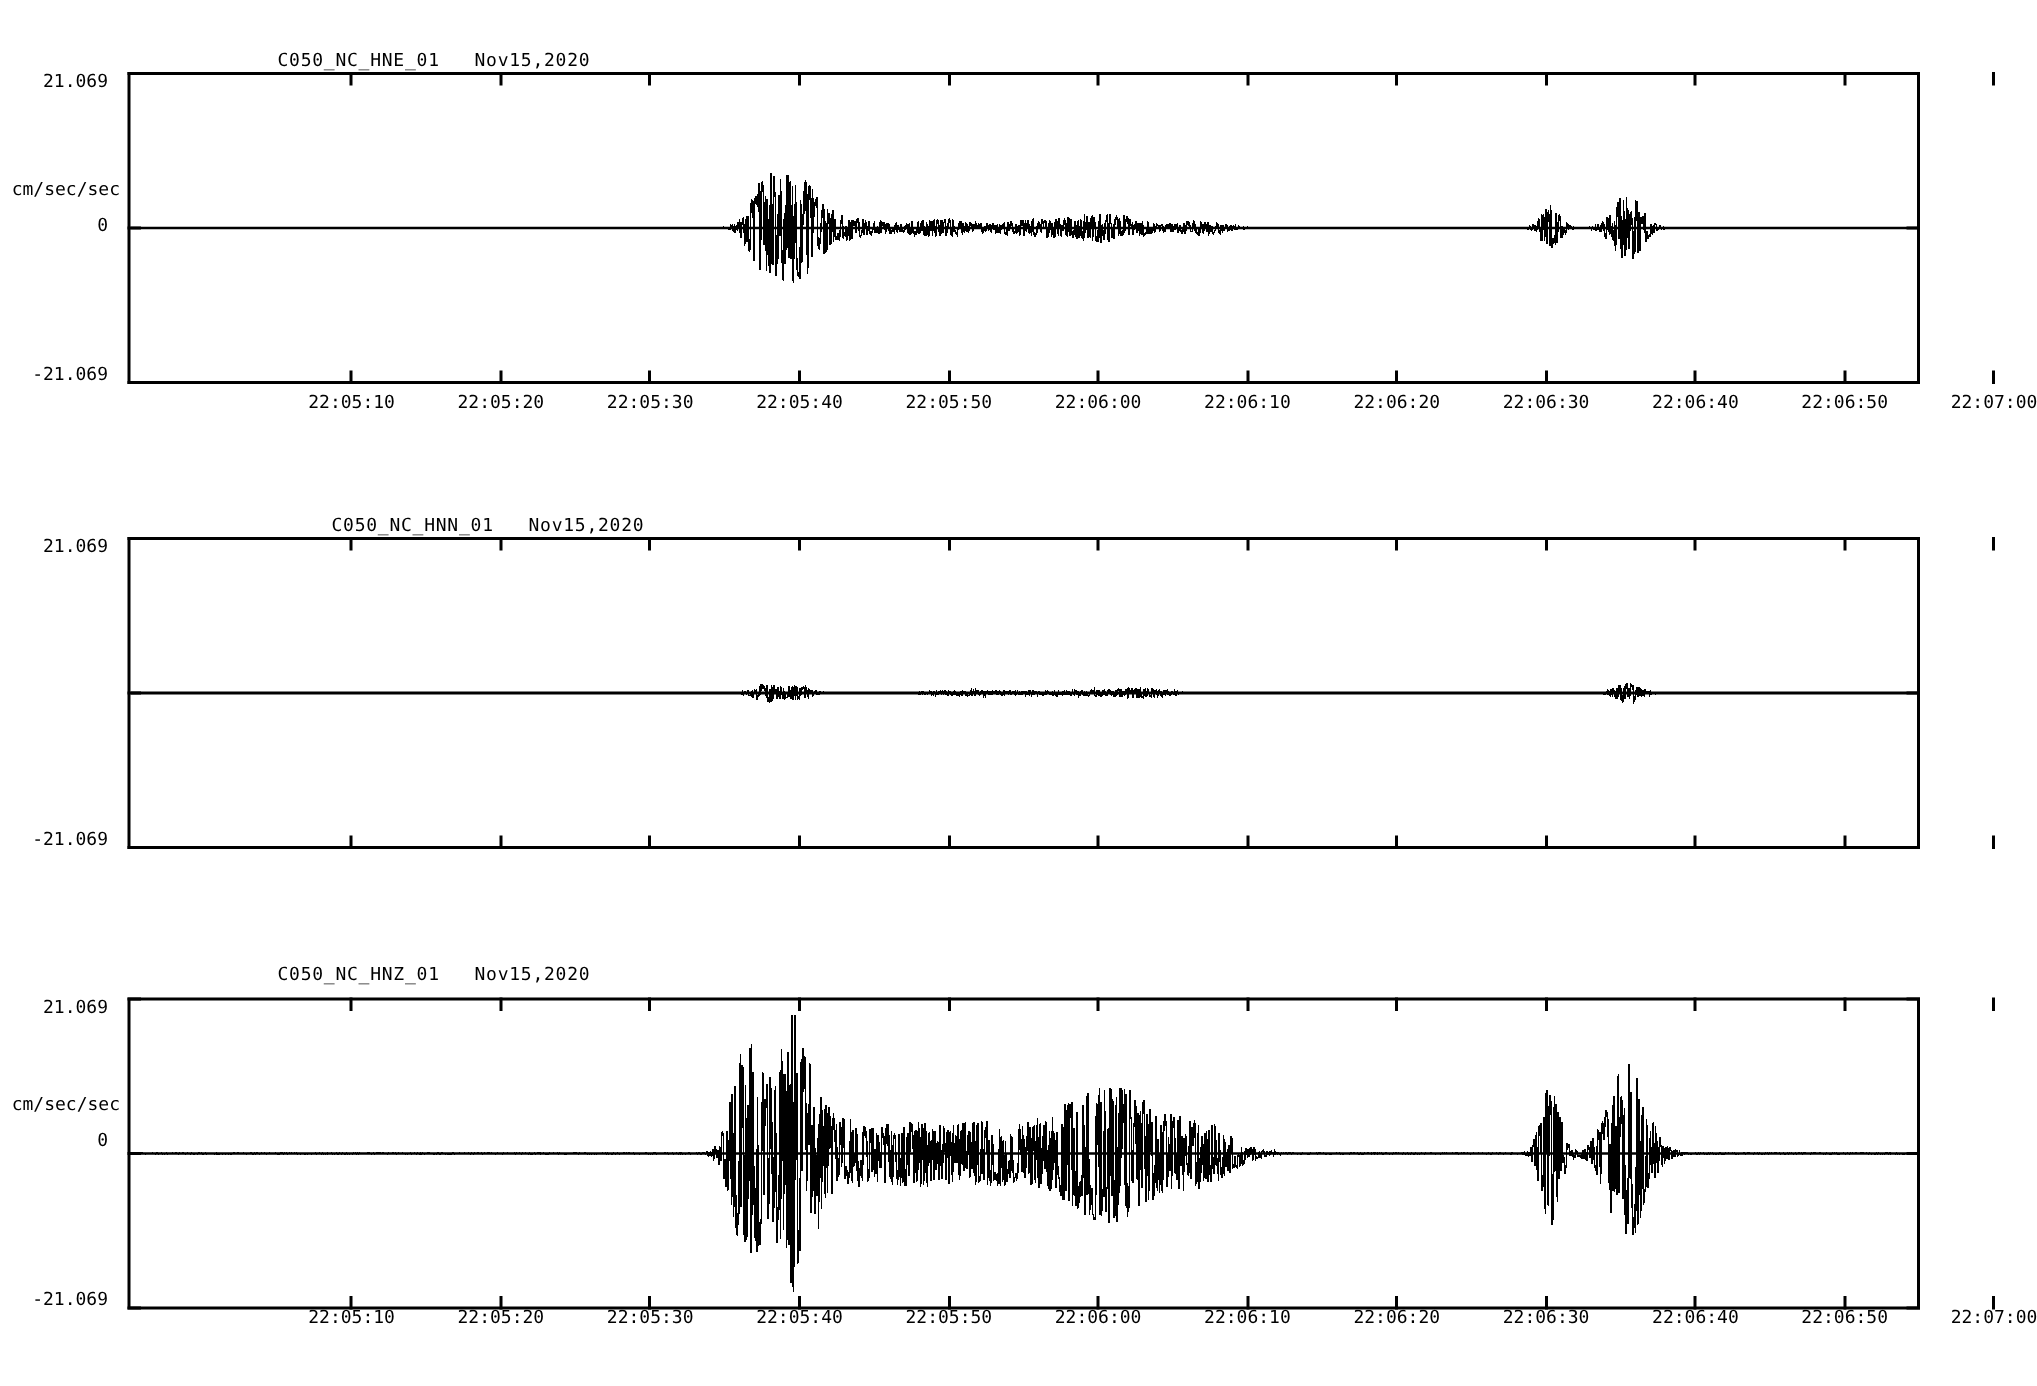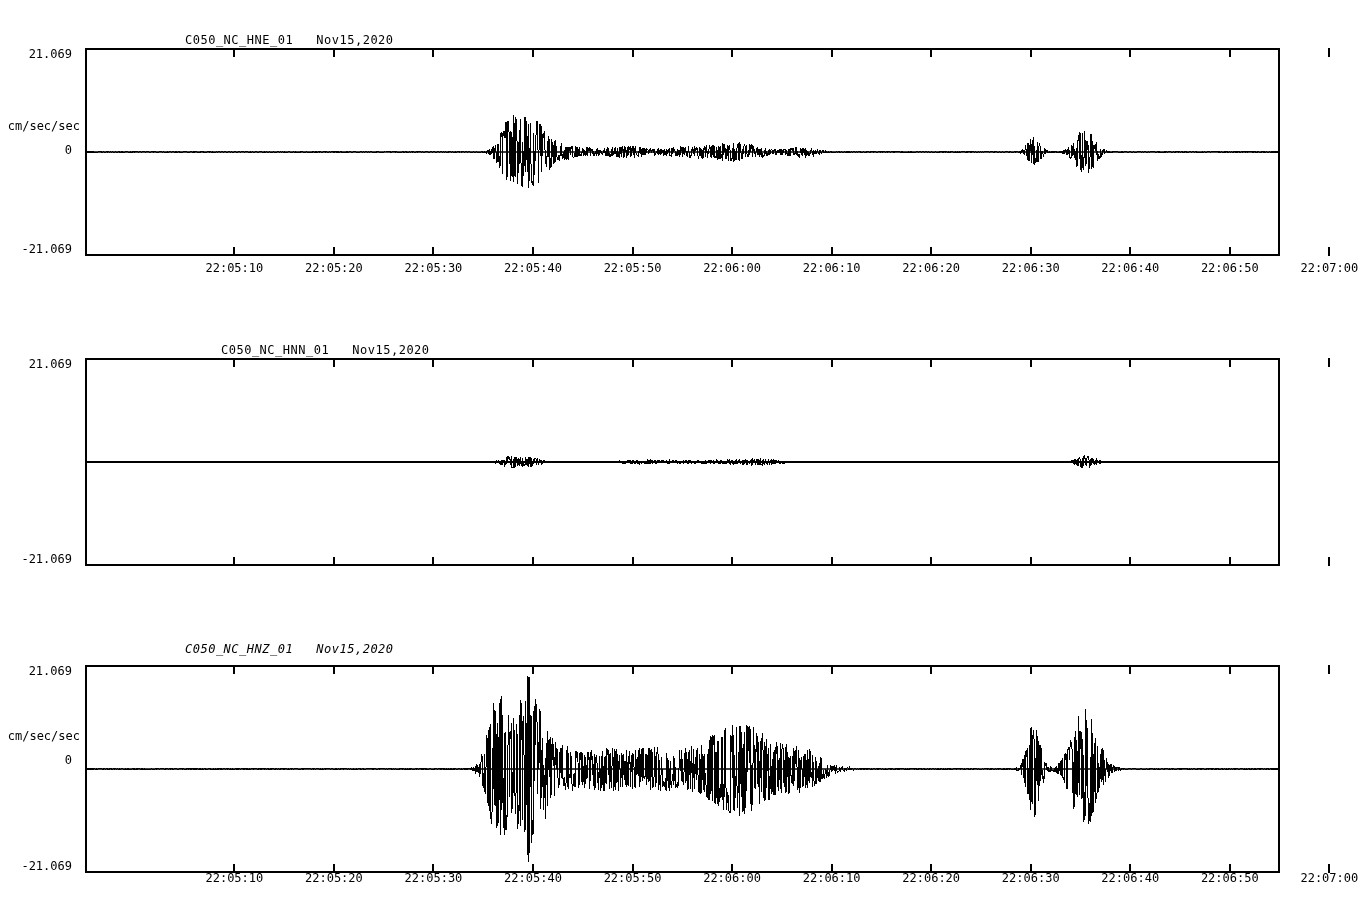--- a/index.html
+++ b/index.html
@@ -172,21 +172,21 @@
         <div style="position: absolute; background: rgb(0, 0, 0); width: 9px; height: 2px; left: 85px; top: 53px;"></div>
         <div style="position: absolute; background: rgb(0, 0, 0); width: 9px; height: 2px; left: 1271px; top: 53px;"></div>
         <div style="position: absolute; background: rgb(0, 0, 0); width: 9px; height: 2px; left: 85px; top: 156px;"></div>
         <div style="position: absolute; background: rgb(0, 0, 0); width: 9px; height: 2px; left: 1271px; top: 156px;"></div>
         <div style="position: absolute; background: rgb(0, 0, 0); width: 9px; height: 2px; left: 85px; top: 259px;"></div>
         <div style="position: absolute; background: rgb(0, 0, 0); width: 9px; height: 2px; left: 1271px; top: 259px;"></div>
       </div>
   </div>
 
   <div class="panel" style="top:610px;height:314px;">
-    <div class="plot-title" style="left:185px;top:32px;font-style:italic;">C050_NC_HNZ_01   Nov15,2020</div>
+    <div class="plot-title" style="left:185px;top:32px;">C050_NC_HNZ_01   Nov15,2020</div>
     <div class="axis-label-top" style="left:0px;top:54px;width:72px;">21.069</div>
 
     <div class="axis-label-bottom" style="left:0px;top:249px;width:72px;">-21.069</div>
     <div class="frame" style="left:85px;top:55px;width:1195px;height:208px;"></div>
     <svg class="trace-svg" id="trace-2" style="left:87px;top:57px;" width="1191" height="204" viewBox="0 0 1191 204" preserveAspectRatio="none">
         <line x1="0" x2="1191" y1="102" y2="102" stroke="#000000" stroke-width="1.6"></line>
         <path d="M0.00 101.99L0.50 101.69L0.99 102.30L1.49 101.85L1.99 102.19L2.48 101.94L2.98 102.20L3.48 101.71L3.97 101.91L4.47 102.00L4.96 101.94L5.46 101.81L5.96 102.17L6.45 101.85L6.95 101.73L7.45 101.76L7.94 101.71L8.44 102.17L8.94 101.94L9.43 101.84L9.93 102.25L10.43 102.02L10.92 102.22L11.42 101.90L11.91 102.12L12.41 101.84L12.91 102.12L13.40 101.90L13.90 102.02L14.40 101.95L14.89 101.70L15.39 102.09L15.89 102.09L16.38 101.98L16.88 102.23L17.38 101.74L17.87 101.74L18.37 102.23L18.87 102.18L19.36 101.96L19.86 101.88L20.35 102.12L20.85 101.78L21.35 102.20L21.84 102.18L22.34 101.89L22.84 102.30L23.33 101.96L23.83 101.69L24.33 101.75L24.82 102.28L25.32 102.13L25.82 102.12L26.31 101.75L26.81 101.99L27.31 102.06L27.80 101.82L28.30 101.85L28.79 102.01L29.29 102.12L29.79 102.03L30.28 101.69L30.78 101.93L31.28 102.15L31.77 102.24L32.27 102.26L32.77 101.85L33.26 102.01L33.76 102.10L34.26 101.79L34.75 101.81L35.25 101.74L35.74 102.03L36.24 102.01L36.74 102.24L37.23 102.12L37.73 102.11L38.23 101.78L38.72 102.09L39.22 102.14L39.72 102.07L40.21 102.31L40.71 101.73L41.21 101.87L41.70 102.31L42.20 102.29L42.70 102.15L43.19 102.08L43.69 102.19L44.18 102.05L44.68 102.24L45.18 102.03L45.67 101.70L46.17 101.81L46.67 102.06L47.16 101.72L47.66 102.15L48.16 102.22L48.65 102.23L49.15 102.13L49.65 101.98L50.14 101.79L50.64 102.26L51.14 102.12L51.63 101.85L52.13 101.89L52.62 101.97L53.12 102.05L53.62 102.07L54.11 101.85L54.61 102.02L55.11 101.91L55.60 102.02L56.10 102.18L56.60 102.13L57.09 101.76L57.59 102.30L58.09 102.12L58.58 102.27L59.08 102.24L59.57 102.18L60.07 101.98L60.57 102.03L61.06 102.31L61.56 102.16L62.06 102.13L62.55 102.10L63.05 101.90L63.55 102.27L64.04 102.14L64.54 101.86L65.04 102.12L65.53 102.25L66.03 102.04L66.53 102.21L67.02 101.86L67.52 102.30L68.01 101.99L68.51 101.80L69.01 101.71L69.50 102.13L70.00 102.01L70.50 101.86L70.99 101.86L71.49 101.73L71.99 101.77L72.48 102.18L72.98 101.99L73.48 101.97L73.97 102.10L74.47 101.98L74.96 101.96L75.46 101.82L75.96 102.08L76.45 101.85L76.95 101.85L77.45 102.18L77.94 102.14L78.44 102.21L78.94 101.78L79.43 101.98L79.93 101.73L80.43 101.69L80.92 102.17L81.42 102.31L81.92 102.24L82.41 101.84L82.91 101.78L83.40 102.17L83.90 101.69L84.40 101.74L84.89 101.86L85.39 101.86L85.89 102.19L86.38 102.07L86.88 102.11L87.38 101.78L87.87 102.06L88.37 101.88L88.87 101.94L89.36 101.72L89.86 101.84L90.36 102.26L90.85 102.16L91.35 102.07L91.84 102.09L92.34 101.81L92.84 101.80L93.33 101.86L93.83 101.86L94.33 101.94L94.82 101.95L95.32 101.98L95.82 102.05L96.31 101.95L96.81 101.81L97.31 102.08L97.80 102.06L98.30 102.31L98.79 102.30L99.29 102.21L99.79 101.70L100.28 101.87L100.78 101.74L101.28 101.73L101.77 102.27L102.27 101.83L102.77 101.71L103.26 101.94L103.76 102.15L104.26 101.73L104.75 102.29L105.25 101.99L105.75 101.94L106.24 101.76L106.74 102.10L107.23 101.69L107.73 102.24L108.23 101.81L108.72 102.08L109.22 101.77L109.72 102.14L110.21 102.05L110.71 101.80L111.21 102.24L111.70 102.14L112.20 101.92L112.70 102.09L113.19 102.28L113.69 101.93L114.19 102.15L114.68 101.99L115.18 102.14L115.67 101.75L116.17 102.28L116.67 102.20L117.16 102.01L117.66 101.94L118.16 102.29L118.65 101.87L119.15 102.01L119.65 102.20L120.14 101.99L120.64 102.26L121.14 101.90L121.63 101.94L122.13 101.96L122.62 101.89L123.12 101.79L123.62 102.11L124.11 102.31L124.61 102.07L125.11 102.07L125.60 102.07L126.10 101.84L126.60 102.09L127.09 102.25L127.59 102.24L128.09 101.71L128.58 102.22L129.08 102.12L129.58 102.17L130.07 102.25L130.57 101.96L131.06 101.72L131.56 102.25L132.06 101.99L132.55 101.88L133.05 102.17L133.55 101.97L134.04 101.69L134.54 102.29L135.04 102.14L135.53 102.06L136.03 102.17L136.53 101.86L137.02 102.18L137.52 101.75L138.02 102.30L138.51 102.22L139.01 101.87L139.50 101.78L140.00 101.91L140.50 101.96L140.99 102.28L141.49 101.74L141.99 102.02L142.48 102.29L142.98 101.91L143.48 102.19L143.97 101.76L144.47 102.31L144.97 101.90L145.46 101.92L145.96 102.25L146.45 102.09L146.95 102.04L147.45 102.04L147.94 102.18L148.44 101.94L148.94 101.73L149.43 102.00L149.93 101.82L150.43 101.81L150.92 102.31L151.42 101.90L151.92 102.30L152.41 101.76L152.91 102.06L153.41 102.04L153.90 102.02L154.40 101.95L154.89 101.81L155.39 101.96L155.89 102.09L156.38 101.97L156.88 102.16L157.38 102.11L157.87 101.85L158.37 101.74L158.87 101.87L159.36 101.73L159.86 102.17L160.36 101.86L160.85 102.21L161.35 102.13L161.84 101.93L162.34 101.73L162.84 102.23L163.33 102.10L163.83 101.96L164.33 101.71L164.82 101.81L165.32 101.71L165.82 101.79L166.31 102.21L166.81 101.71L167.31 101.87L167.80 101.76L168.30 102.04L168.80 101.77L169.29 101.85L169.79 101.83L170.28 102.15L170.78 102.10L171.28 102.21L171.77 101.73L172.27 101.86L172.77 101.92L173.26 102.07L173.76 101.94L174.26 102.16L174.75 101.78L175.25 101.72L175.75 101.93L176.24 101.89L176.74 101.79L177.24 102.24L177.73 101.85L178.23 101.94L178.72 101.70L179.22 102.09L179.72 102.07L180.21 101.82L180.71 101.88L181.21 101.73L181.70 102.21L182.20 102.05L182.70 102.02L183.19 102.22L183.69 101.79L184.19 101.90L184.68 102.25L185.18 101.95L185.67 102.01L186.17 101.95L186.67 101.75L187.16 102.27L187.66 102.12L188.16 102.16L188.65 101.93L189.15 101.93L189.65 101.74L190.14 102.13L190.64 102.18L191.14 101.81L191.63 101.88L192.13 102.09L192.63 102.18L193.12 102.30L193.62 101.74L194.11 102.13L194.61 101.70L195.11 102.03L195.60 101.80L196.10 102.26L196.60 101.94L197.09 101.82L197.59 102.15L198.09 101.76L198.58 101.70L199.08 102.19L199.58 101.76L200.07 101.93L200.57 102.13L201.07 101.93L201.56 101.99L202.06 102.29L202.55 102.23L203.05 102.01L203.55 101.89L204.04 102.15L204.54 102.04L205.04 101.69L205.53 101.78L206.03 102.21L206.53 102.28L207.02 101.86L207.52 101.69L208.02 101.74L208.51 101.86L209.01 101.90L209.50 101.82L210.00 102.13L210.50 101.91L210.99 101.90L211.49 102.25L211.99 102.28L212.48 102.22L212.98 102.25L213.48 102.31L213.97 102.27L214.47 101.73L214.97 101.97L215.46 101.78L215.96 102.28L216.46 102.14L216.95 101.78L217.45 101.89L217.94 101.90L218.44 101.94L218.94 101.86L219.43 101.77L219.93 101.96L220.43 101.97L220.92 101.99L221.42 101.96L221.92 102.02L222.41 101.99L222.91 101.76L223.41 101.96L223.90 101.85L224.40 102.06L224.89 102.05L225.39 101.85L225.89 102.00L226.38 101.89L226.88 102.30L227.38 101.72L227.87 101.83L228.37 102.06L228.87 102.28L229.36 101.82L229.86 101.86L230.36 101.89L230.85 102.06L231.35 101.79L231.85 101.72L232.34 102.10L232.84 102.10L233.33 102.04L233.83 101.70L234.33 102.24L234.82 102.21L235.32 102.05L235.82 101.76L236.31 102.19L236.81 102.13L237.31 101.86L237.80 101.79L238.30 102.13L238.80 101.80L239.29 101.76L239.79 101.98L240.29 102.00L240.78 101.72L241.28 102.01L241.77 101.85L242.27 101.83L242.77 101.96L243.26 102.30L243.76 101.99L244.26 101.85L244.75 101.74L245.25 101.91L245.75 101.97L246.24 102.00L246.74 102.06L247.24 102.02L247.73 102.30L248.23 102.15L248.72 101.71L249.22 101.83L249.72 102.14L250.21 102.04L250.71 102.03L251.21 101.76L251.70 101.80L252.20 102.00L252.70 102.15L253.19 102.16L253.69 101.86L254.19 101.99L254.68 101.95L255.18 101.91L255.68 102.03L256.17 101.70L256.67 102.17L257.16 101.82L257.66 101.83L258.16 102.03L258.65 101.98L259.15 101.80L259.65 101.76L260.14 101.94L260.64 102.27L261.14 102.14L261.63 101.74L262.13 102.05L262.63 102.15L263.12 101.70L263.62 101.90L264.12 102.01L264.61 102.01L265.11 102.24L265.60 102.06L266.10 101.80L266.60 102.15L267.09 101.86L267.59 102.27L268.09 102.31L268.58 102.10L269.08 101.75L269.58 102.02L270.07 102.30L270.57 102.06L271.07 101.96L271.56 101.70L272.06 101.86L272.55 101.77L273.05 102.31L273.55 101.82L274.04 102.13L274.54 102.18L275.04 101.96L275.53 101.73L276.03 101.88L276.53 101.98L277.02 102.31L277.52 102.24L278.02 102.26L278.51 102.24L279.01 102.21L279.51 101.80L280.00 101.91L280.50 101.86L280.99 102.09L281.49 101.91L281.99 101.81L282.48 101.86L282.98 102.00L283.48 101.92L283.97 101.92L284.47 101.81L284.97 101.70L285.46 102.30L285.96 101.75L286.46 102.02L286.95 101.95L287.45 101.95L287.94 102.09L288.44 101.81L288.94 102.03L289.43 102.18L289.93 102.25L290.43 102.31L290.92 101.98L291.42 101.85L291.92 102.15L292.41 102.06L292.91 101.81L293.41 101.96L293.90 102.09L294.40 101.86L294.90 101.87L295.39 101.81L295.89 101.74L296.38 101.78L296.88 101.85L297.38 101.70L297.87 101.94L298.37 102.30L298.87 101.92L299.36 101.81L299.86 102.09L300.36 102.08L300.85 102.10L301.35 101.86L301.85 101.94L302.34 101.85L302.84 101.69L303.34 101.79L303.83 102.00L304.33 101.84L304.82 102.28L305.32 102.00L305.82 102.30L306.31 101.98L306.81 102.03L307.31 102.17L307.80 102.09L308.30 101.91L308.80 102.07L309.29 102.21L309.79 102.16L310.29 102.17L310.78 102.21L311.28 101.99L311.77 102.18L312.27 101.77L312.77 102.12L313.26 101.94L313.76 102.03L314.26 101.99L314.75 101.73L315.25 101.92L315.75 102.06L316.24 101.92L316.74 101.79L317.24 102.23L317.73 102.10L318.23 101.69L318.73 102.28L319.22 101.94L319.72 102.15L320.21 101.87L320.71 102.28L321.21 102.30L321.70 102.26L322.20 101.82L322.70 102.11L323.19 102.30L323.69 101.80L324.19 102.03L324.68 101.85L325.18 102.18L325.68 102.12L326.17 102.20L326.67 102.07L327.17 102.20L327.66 102.06L328.16 101.99L328.65 101.83L329.15 101.74L329.65 102.13L330.14 101.96L330.64 101.70L331.14 101.93L331.63 102.08L332.13 101.76L332.63 101.70L333.12 101.97L333.62 101.98L334.12 101.88L334.61 102.06L335.11 101.69L335.60 102.21L336.10 102.27L336.60 101.98L337.09 102.17L337.59 101.79L338.09 101.89L338.58 102.03L339.08 102.26L339.58 101.90L340.07 102.12L340.57 102.10L341.07 101.97L341.56 102.06L342.06 101.91L342.56 101.87L343.05 102.22L343.55 101.77L344.04 101.80L344.54 102.15L345.04 101.84L345.53 102.29L346.03 102.03L346.53 102.25L347.02 101.81L347.52 101.98L348.02 102.30L348.51 101.69L349.01 101.77L349.51 101.79L350.00 101.72L350.50 102.25L350.99 101.90L351.49 101.90L351.99 101.99L352.48 101.99L352.98 101.82L353.48 102.03L353.97 102.08L354.47 102.01L354.97 101.92L355.46 101.96L355.96 101.71L356.46 102.17L356.95 101.71L357.45 102.01L357.95 101.80L358.44 102.31L358.94 102.30L359.43 102.00L359.93 101.93L360.43 102.19L360.92 101.84L361.42 101.81L361.92 102.25L362.41 102.12L362.91 102.13L363.41 102.10L363.90 101.75L364.40 102.02L364.90 101.96L365.39 102.30L365.89 101.87L366.39 101.73L366.88 102.31L367.38 101.73L367.87 102.27L368.37 101.98L368.87 101.93L369.36 102.09L369.86 102.29L370.36 102.21L370.85 102.02L371.35 101.94L371.85 101.69L372.34 102.00L372.84 101.71L373.34 102.20L373.83 102.07L374.33 102.09L374.82 101.85L375.32 102.15L375.82 102.18L376.31 101.84L376.81 101.88L377.31 101.80L377.80 102.19L378.30 102.27L378.80 101.80L379.29 101.62L379.79 102.11L380.29 102.45L380.78 101.92L381.28 101.77L381.78 101.56L382.27 101.73L382.77 101.66L383.26 102.55L383.76 101.80L384.26 101.03L384.75 102.77L385.25 103.27L385.75 100.78L386.24 103.62L386.74 100.50L387.24 104.06L387.73 102.75L388.23 99.18L388.73 105.55L389.22 104.48L389.72 96.89L390.22 99.25L390.71 103.47L391.21 105.09L391.70 99.93L392.20 109.86L392.70 96.90L393.19 99.96L393.69 107.01L394.19 88.31L394.68 86.95L395.18 90.35L395.68 118.89L396.17 105.57L396.67 112.10L397.17 124.62L397.66 87.07L398.16 126.82L398.65 114.71L399.15 93.99L399.65 67.64L400.14 72.22L400.64 136.03L401.14 62.52L401.63 120.99L402.13 144.35L402.63 71.34L403.12 56.99L403.62 151.13L404.12 150.95L404.61 157.29L405.11 141.61L405.61 142.63L406.10 69.02L406.60 35.88L407.09 137.86L407.59 43.22L408.09 85.14L408.58 44.27L409.08 155.35L409.58 161.15L410.07 56.22L410.57 159.48L411.07 155.51L411.56 69.87L412.06 132.58L412.56 82.05L413.05 31.69L413.55 168.15L414.05 29.05L414.54 143.21L415.04 47.53L415.53 136.29L416.03 110.52L416.53 160.52L417.02 151.65L417.52 167.58L418.02 64.65L418.51 163.41L419.01 147.69L419.51 163.12L420.00 150.19L420.50 146.77L421.00 78.80L421.49 47.90L421.99 63.85L422.48 129.77L422.98 65.49L423.48 72.18L423.97 65.04L424.47 55.99L424.97 145.56L425.46 105.07L425.96 135.90L426.46 51.04L426.95 60.83L427.45 75.37L427.95 126.52L428.44 147.40L428.94 135.80L429.44 69.08L429.93 57.15L430.43 121.92L430.92 161.84L431.42 137.80L431.92 145.98L432.41 134.35L432.91 47.69L433.41 158.73L433.90 32.55L434.40 47.21L434.90 49.53L435.39 152.75L435.89 55.69L436.39 49.22L436.88 61.34L437.38 165.23L437.87 143.91L438.37 34.06L438.87 162.84L439.36 82.50L439.86 55.87L440.36 188.07L440.85 10.13L441.35 10.36L441.85 194.58L442.34 169.11L442.84 9.60L443.34 119.63L443.83 80.93L444.33 48.59L444.83 175.58L445.32 154.36L445.82 152.80L446.31 167.32L446.81 48.21L447.31 38.74L447.80 113.78L448.30 31.73L448.80 61.06L449.29 38.93L449.79 37.41L450.29 76.33L450.78 127.26L451.28 74.79L451.78 91.04L452.27 96.26L452.77 41.76L453.27 47.55L453.76 141.50L454.26 83.11L454.75 131.09L455.25 111.02L455.75 71.16L456.24 142.60L456.74 98.36L457.24 121.93L457.73 130.62L458.23 91.44L458.73 152.09L459.22 75.62L459.72 118.08L460.22 64.37L460.71 138.82L461.21 73.10L461.70 90.31L462.20 110.14L462.70 72.38L463.19 131.39L463.69 69.66L464.19 81.47L464.68 128.15L465.18 74.63L465.68 71.32L466.17 98.93L466.67 77.23L467.17 95.76L467.66 129.17L468.16 86.54L468.66 74.88L469.15 83.40L469.65 87.16L470.14 105.81L470.64 82.15L471.14 120.53L471.63 114.73L472.13 117.94L472.63 100.42L473.12 80.77L473.62 85.45L474.12 110.76L474.61 91.06L475.11 78.27L475.61 79.64L476.10 119.00L476.60 116.88L477.10 110.12L477.59 113.60L478.09 119.80L478.58 122.47L479.08 114.84L479.58 111.18L480.07 78.97L480.57 119.37L481.07 120.19L481.56 86.02L482.06 111.09L482.56 106.76L483.05 108.20L483.55 84.70L484.05 113.66L484.54 89.22L485.04 118.80L485.53 124.15L486.03 119.01L486.53 111.48L487.02 106.46L487.52 114.07L488.02 120.38L488.51 86.77L489.01 83.92L489.51 90.51L490.00 84.59L490.50 91.86L491.00 94.88L491.49 120.73L491.99 112.48L492.49 118.14L492.98 85.96L493.48 92.50L493.97 85.23L494.47 114.52L494.97 85.27L495.46 99.32L495.96 117.61L496.46 98.90L496.95 115.47L497.45 88.48L497.95 121.27L498.44 89.68L498.94 95.87L499.44 111.87L499.93 100.91L500.43 111.47L500.92 84.61L501.42 87.57L501.92 92.48L502.41 90.47L502.91 121.84L503.41 85.10L503.90 95.65L504.40 83.12L504.90 83.07L505.39 107.96L505.89 89.99L506.39 117.39L506.88 118.23L507.38 87.33L507.88 122.97L508.37 114.36L508.87 91.38L509.36 88.56L509.86 92.05L510.36 105.77L510.85 112.81L511.35 122.71L511.85 113.71L512.34 88.71L512.84 104.73L513.34 123.59L513.83 109.32L514.33 88.52L514.83 121.39L515.32 112.68L515.82 84.11L516.32 123.51L516.81 122.35L517.31 123.45L517.80 91.21L518.30 88.60L518.80 115.50L519.29 116.98L519.79 80.97L520.29 87.83L520.78 81.90L521.28 85.26L521.78 94.98L522.27 121.81L522.77 86.71L523.27 114.99L523.76 86.16L524.26 120.16L524.75 120.03L525.25 80.77L525.75 89.12L526.24 91.30L526.74 124.17L527.24 116.85L527.73 82.25L528.23 85.58L528.73 122.84L529.22 110.94L529.72 81.97L530.22 114.96L530.71 87.05L531.21 124.32L531.71 101.08L532.20 89.10L532.70 87.81L533.19 109.09L533.69 120.10L534.19 105.93L534.68 85.76L535.18 89.16L535.68 119.64L536.17 86.76L536.67 96.19L537.17 113.26L537.66 95.78L538.16 93.68L538.66 115.72L539.15 119.57L539.65 82.81L540.15 99.29L540.64 114.40L541.14 118.94L541.63 104.37L542.13 83.91L542.63 92.69L543.12 98.37L543.62 119.96L544.12 87.53L544.61 105.10L545.11 86.18L545.61 122.05L546.10 89.69L546.60 87.23L547.10 102.35L547.59 111.87L548.09 120.91L548.58 82.83L549.08 105.82L549.58 108.37L550.07 89.92L550.57 92.21L551.07 108.64L551.56 83.79L552.06 83.04L552.56 119.94L553.05 114.50L553.55 86.83L554.05 88.27L554.54 109.74L555.04 81.48L555.54 113.75L556.03 103.32L556.53 80.73L557.02 110.87L557.52 112.35L558.02 109.45L558.51 89.40L559.01 86.75L559.51 118.07L560.00 87.78L560.50 105.27L561.00 112.07L561.49 81.47L561.99 115.10L562.49 80.95L562.98 113.52L563.48 123.20L563.97 82.77L564.47 109.55L564.97 81.60L565.46 121.34L565.96 116.96L566.46 120.43L566.95 114.41L567.45 80.10L567.95 85.24L568.44 115.40L568.94 119.87L569.44 92.79L569.93 84.58L570.43 87.25L570.93 80.26L571.42 123.22L571.92 95.37L572.41 93.19L572.91 116.56L573.41 123.71L573.90 113.68L574.40 89.77L574.90 96.76L575.39 120.21L575.89 117.47L576.39 114.30L576.88 118.66L577.38 120.39L577.88 115.02L578.37 121.84L578.87 120.96L579.37 85.61L579.86 123.68L580.36 90.69L580.85 94.58L581.35 121.12L581.85 93.33L582.34 117.50L582.84 123.63L583.34 93.87L583.83 116.39L584.33 120.73L584.83 115.54L585.32 111.31L585.82 107.36L586.32 118.01L586.81 88.68L587.31 113.57L587.80 91.24L588.30 110.84L588.80 121.42L589.29 118.35L589.79 117.70L590.29 115.33L590.78 119.02L591.28 117.91L591.78 111.86L592.27 88.11L592.77 82.65L593.27 103.24L593.76 92.17L594.26 114.03L594.76 83.45L595.25 115.21L595.75 92.42L596.24 118.37L596.74 116.29L597.24 95.21L597.73 92.88L598.23 81.24L598.73 115.88L599.22 112.13L599.72 84.62L600.22 123.00L600.71 91.56L601.21 122.27L601.71 85.18L602.20 85.34L602.70 83.22L603.20 121.95L603.69 97.17L604.19 92.26L604.68 78.62L605.18 118.88L605.68 125.19L606.17 82.05L606.67 86.61L607.17 122.18L607.66 112.90L608.16 90.64L608.66 107.09L609.15 82.99L609.65 112.61L610.15 80.61L610.64 89.77L611.14 113.69L611.63 122.24L612.13 125.87L612.63 87.32L613.12 127.29L613.62 91.93L614.12 125.69L614.61 77.92L615.11 113.32L615.61 88.62L616.10 89.50L616.60 112.84L617.10 125.17L617.59 87.43L618.09 108.75L618.59 117.57L619.08 118.10L619.58 123.61L620.07 130.55L620.57 128.29L621.07 82.16L621.56 132.76L622.06 84.34L622.56 132.78L623.05 69.26L623.55 126.94L624.05 123.64L624.54 70.71L625.04 69.98L625.54 133.89L626.03 74.59L626.53 68.97L627.03 78.02L627.52 67.57L628.02 137.30L628.51 113.79L629.01 84.95L629.51 130.60L630.00 113.92L630.50 137.27L631.00 74.23L631.49 139.00L631.99 123.60L632.49 135.24L632.98 120.95L633.48 130.68L633.98 116.63L634.47 130.05L634.97 69.67L635.46 78.48L635.96 131.55L636.46 142.92L636.95 125.85L637.45 63.36L637.95 129.65L638.44 61.48L638.94 116.77L639.44 142.92L639.93 122.87L640.43 136.05L640.93 124.82L641.42 142.50L641.92 143.22L642.42 145.62L642.91 144.73L643.41 146.23L643.90 68.38L644.40 69.56L644.90 77.03L645.39 111.00L645.89 58.21L646.39 142.71L646.88 67.60L647.38 143.92L647.88 130.45L648.37 125.90L648.87 131.24L649.37 59.92L649.86 110.02L650.36 141.29L650.85 124.36L651.35 125.47L651.85 85.11L652.34 148.61L652.84 58.60L653.34 116.67L653.83 59.29L654.33 130.13L654.83 65.40L655.32 107.59L655.82 144.95L656.32 142.65L656.81 85.80L657.31 64.58L657.81 147.47L658.30 132.29L658.80 136.05L659.29 58.34L659.79 123.86L660.29 58.60L660.78 105.20L661.28 59.66L661.78 81.52L662.27 78.52L662.77 58.71L663.27 136.82L663.76 62.12L664.26 132.82L664.76 144.14L665.25 128.61L665.75 138.07L666.25 59.52L666.74 77.02L667.24 79.06L667.73 120.02L668.23 121.61L668.73 81.83L669.22 84.55L669.72 66.08L670.22 70.98L670.71 113.47L671.21 119.52L671.71 75.09L672.20 136.95L672.70 128.54L673.20 73.84L673.69 86.71L674.19 124.98L674.68 78.95L675.18 67.77L675.68 66.38L676.17 90.54L676.67 123.17L677.17 134.27L677.66 75.52L678.16 81.30L678.66 133.19L679.15 116.17L679.65 72.38L680.15 93.17L680.64 103.50L681.14 81.30L681.64 132.72L682.13 132.59L682.63 109.43L683.12 121.65L683.62 77.32L684.12 117.37L684.61 126.78L685.11 92.04L685.61 111.83L686.10 128.02L686.60 95.97L687.10 82.80L687.59 125.92L688.09 127.95L688.59 80.16L689.08 86.70L689.58 75.43L690.08 79.18L690.57 84.06L691.07 124.46L691.56 116.97L692.06 90.93L692.56 110.36L693.05 113.51L693.55 75.91L694.05 125.82L694.54 91.70L695.04 80.99L695.54 77.44L696.03 80.73L696.53 115.58L697.03 111.95L697.52 119.79L698.02 92.05L698.51 79.66L699.01 125.69L699.51 77.13L700.00 84.41L700.50 110.15L701.00 90.85L701.49 90.94L701.99 127.23L702.49 91.39L702.98 99.59L703.48 88.94L703.98 109.26L704.47 108.10L704.97 115.34L705.47 116.93L705.96 90.49L706.46 80.68L706.95 118.82L707.45 84.72L707.95 84.90L708.44 96.90L708.94 83.28L709.44 79.48L709.93 94.61L710.43 121.69L710.93 120.81L711.42 119.49L711.92 83.26L712.42 125.94L712.91 105.27L713.41 120.79L713.90 94.59L714.40 90.25L714.90 96.00L715.39 120.42L715.89 110.80L716.39 88.60L716.88 118.83L717.38 87.17L717.88 106.44L718.37 121.09L718.87 86.61L719.37 107.97L719.86 116.69L720.36 121.24L720.86 82.77L721.35 109.66L721.85 112.51L722.34 115.79L722.84 83.78L723.34 84.63L723.83 109.52L724.33 110.04L724.83 105.10L725.32 120.03L725.82 88.27L726.32 104.45L726.81 110.56L727.31 118.50L727.81 117.32L728.30 115.18L728.80 89.65L729.30 116.91L729.79 94.14L730.29 110.92L730.78 106.35L731.28 99.33L731.78 113.68L732.27 96.03L732.77 114.96L733.27 113.84L733.76 90.38L734.26 92.30L734.76 112.17L735.25 109.99L735.75 111.49L736.25 103.39L736.74 110.19L737.24 110.49L737.73 111.07L738.23 103.51L738.73 102.99L739.22 103.43L739.72 109.64L740.22 109.07L740.71 97.83L741.21 109.54L741.71 109.51L742.20 107.63L742.70 108.81L743.20 100.06L743.69 98.79L744.19 99.80L744.69 104.73L745.18 98.73L745.68 104.00L746.17 98.59L746.67 102.97L747.17 97.80L747.66 99.66L748.16 106.16L748.66 105.95L749.15 98.02L749.65 99.16L750.15 105.51L750.64 104.56L751.14 105.09L751.64 104.86L752.13 104.12L752.63 100.39L753.13 104.64L753.62 104.76L754.12 100.76L754.61 100.80L755.11 99.72L755.61 100.54L756.10 103.68L756.60 103.64L757.10 103.91L757.59 100.67L758.09 103.21L758.59 101.47L759.08 101.18L759.58 102.62L760.08 101.05L760.57 100.56L761.07 101.33L761.56 101.19L762.06 102.78L762.56 100.80L763.05 102.62L763.55 101.11L764.05 101.32L764.54 102.24L765.04 101.63L765.54 101.87L766.03 102.00L766.53 102.80L767.03 102.13L767.52 101.73L768.02 101.94L768.52 101.64L769.01 102.06L769.51 102.18L770.00 102.01L770.50 101.55L771.00 101.81L771.49 102.26L771.99 101.75L772.49 101.85L772.98 101.74L773.48 101.71L773.98 102.31L774.47 102.14L774.97 101.60L775.47 101.88L775.96 102.15L776.46 102.09L776.95 101.83L777.45 102.00L777.95 102.21L778.44 101.94L778.94 102.10L779.44 101.93L779.93 102.27L780.43 102.02L780.93 102.28L781.42 101.68L781.92 102.12L782.42 101.99L782.91 101.82L783.41 102.03L783.91 102.07L784.40 101.92L784.90 102.31L785.39 102.23L785.89 102.20L786.39 101.73L786.88 101.95L787.38 101.99L787.88 101.87L788.37 102.13L788.87 102.16L789.37 101.93L789.86 101.88L790.36 102.09L790.86 101.77L791.35 102.25L791.85 101.78L792.35 101.89L792.84 101.78L793.34 101.84L793.83 101.99L794.33 102.01L794.83 102.01L795.32 101.81L795.82 102.03L796.32 102.01L796.81 102.29L797.31 102.30L797.81 102.12L798.30 101.93L798.80 102.08L799.30 102.29L799.79 102.23L800.29 102.31L800.78 102.13L801.28 101.98L801.78 101.98L802.27 101.82L802.77 102.02L803.27 102.08L803.76 101.71L804.26 101.92L804.76 102.07L805.25 102.04L805.75 101.69L806.25 102.09L806.74 102.18L807.24 102.06L807.74 102.27L808.23 101.82L808.73 102.17L809.22 101.97L809.72 101.87L810.22 101.96L810.71 102.05L811.21 101.87L811.71 102.17L812.20 101.86L812.70 102.27L813.20 101.78L813.69 101.77L814.19 101.84L814.69 101.94L815.18 101.83L815.68 101.70L816.18 102.04L816.67 101.92L817.17 102.06L817.66 102.16L818.16 101.70L818.66 102.23L819.15 101.93L819.65 102.30L820.15 101.84L820.64 102.23L821.14 102.01L821.64 102.31L822.13 102.26L822.63 101.86L823.13 102.11L823.62 101.91L824.12 101.87L824.61 101.85L825.11 101.70L825.61 101.85L826.10 101.89L826.60 101.90L827.10 102.29L827.59 101.69L828.09 102.00L828.59 101.79L829.08 101.70L829.58 102.26L830.08 101.90L830.57 102.11L831.07 101.76L831.57 102.31L832.06 101.90L832.56 101.77L833.05 102.13L833.55 101.88L834.05 101.74L834.54 102.19L835.04 101.75L835.54 102.20L836.03 101.87L836.53 101.90L837.03 101.73L837.52 102.01L838.02 101.95L838.52 102.09L839.01 102.03L839.51 102.23L840.01 102.05L840.50 101.83L841.00 102.00L841.49 102.26L841.99 101.76L842.49 102.03L842.98 101.80L843.48 101.78L843.98 101.76L844.47 102.11L844.97 101.89L845.47 101.77L845.96 102.12L846.46 101.86L846.96 102.03L847.45 102.06L847.95 102.28L848.44 101.80L848.94 101.84L849.44 102.06L849.93 102.18L850.43 102.05L850.93 101.80L851.42 101.80L851.92 102.25L852.42 102.07L852.91 102.06L853.41 102.21L853.91 101.78L854.40 101.87L854.90 102.01L855.40 102.19L855.89 102.28L856.39 102.24L856.88 101.81L857.38 102.02L857.88 102.26L858.37 101.96L858.87 102.12L859.37 102.23L859.86 101.97L860.36 102.18L860.86 101.69L861.35 101.94L861.85 102.09L862.35 101.77L862.84 102.26L863.34 101.90L863.83 102.17L864.33 102.12L864.83 102.10L865.32 102.04L865.82 102.08L866.32 101.94L866.81 101.75L867.31 101.84L867.81 101.93L868.30 101.83L868.80 102.06L869.30 101.94L869.79 102.22L870.29 101.84L870.79 101.89L871.28 101.89L871.78 101.86L872.27 101.88L872.77 101.85L873.27 102.19L873.76 101.87L874.26 101.89L874.76 101.71L875.25 102.02L875.75 101.71L876.25 102.15L876.74 102.05L877.24 101.79L877.74 102.16L878.23 102.12L878.73 102.14L879.23 102.01L879.72 101.94L880.22 101.87L880.71 101.99L881.21 101.84L881.71 102.13L882.20 102.10L882.70 102.03L883.20 101.74L883.69 102.27L884.19 101.77L884.69 101.75L885.18 102.22L885.68 102.18L886.18 102.16L886.67 101.95L887.17 101.78L887.66 101.89L888.16 101.93L888.66 101.77L889.15 101.70L889.65 102.00L890.15 102.13L890.64 102.11L891.14 102.01L891.64 101.73L892.13 101.96L892.63 102.04L893.13 102.25L893.62 102.16L894.12 102.14L894.62 102.12L895.11 101.81L895.61 101.82L896.10 102.08L896.60 102.11L897.10 102.07L897.59 101.96L898.09 102.16L898.59 101.82L899.08 102.12L899.58 101.90L900.08 102.11L900.57 102.02L901.07 101.76L901.57 101.79L902.06 101.99L902.56 102.05L903.06 101.97L903.55 102.02L904.05 102.25L904.54 102.01L905.04 101.82L905.54 101.81L906.03 102.06L906.53 102.19L907.03 102.25L907.52 102.20L908.02 101.80L908.52 101.85L909.01 101.83L909.51 102.16L910.01 101.92L910.50 101.80L911.00 102.16L911.49 101.96L911.99 102.19L912.49 101.87L912.98 101.79L913.48 101.85L913.98 101.86L914.47 102.18L914.97 101.98L915.47 102.29L915.96 102.15L916.46 102.01L916.96 101.72L917.45 102.05L917.95 102.02L918.45 102.04L918.94 102.13L919.44 101.94L919.93 102.26L920.43 102.22L920.93 101.70L921.42 101.70L921.92 102.01L922.42 102.00L922.91 102.18L923.41 101.96L923.91 102.04L924.40 102.15L924.90 102.29L925.40 102.09L925.89 102.17L926.39 102.08L926.88 101.99L927.38 101.57L927.88 102.20L928.37 101.66L928.87 102.45L929.37 101.58L929.86 103.32L930.36 103.10L930.86 103.21L931.35 101.85L931.85 103.13L932.35 101.72L932.84 103.36L933.34 100.50L933.84 97.91L934.33 107.61L934.83 96.15L935.32 97.59L935.82 92.33L936.32 110.59L936.81 95.77L937.31 87.60L937.81 112.27L938.30 120.13L938.80 84.32L939.30 83.70L939.79 90.36L940.29 81.47L940.79 127.22L941.28 126.04L941.78 122.81L942.28 77.58L942.77 124.27L943.27 142.62L943.76 62.33L944.26 59.60L944.76 133.15L945.25 137.19L945.75 72.16L946.25 63.58L946.74 63.61L947.24 78.61L947.74 149.64L948.23 146.07L948.73 128.26L949.23 63.46L949.72 113.71L950.22 68.89L950.71 91.68L951.21 134.44L951.71 74.09L952.20 119.05L952.70 79.78L953.20 77.84L953.69 113.94L954.19 81.34L954.69 108.39L955.18 102.79L955.68 105.19L956.18 115.54L956.67 110.16L957.17 110.68L957.67 94.81L958.16 98.36L958.66 98.02L959.15 95.93L959.65 103.34L960.15 100.39L960.64 103.54L961.14 99.72L961.64 103.41L962.13 104.91L962.63 103.58L963.13 104.11L963.62 100.01L964.12 100.47L964.62 102.48L965.11 103.97L965.61 103.45L966.11 104.00L966.60 103.81L967.10 104.74L967.59 104.94L968.09 100.22L968.59 100.55L969.08 105.51L969.58 99.13L970.08 106.54L970.57 101.37L971.07 106.67L971.57 96.61L972.06 96.53L972.56 100.23L973.06 104.83L973.55 93.93L974.05 109.05L974.54 107.61L975.04 91.53L975.54 97.93L976.03 111.12L976.53 110.57L977.03 112.67L977.52 116.43L978.02 86.32L978.52 86.48L979.01 92.85L979.51 87.44L980.01 122.23L980.50 103.23L981.00 82.45L981.50 81.46L981.99 82.41L982.49 93.31L982.98 80.99L983.48 72.73L983.98 77.65L984.47 74.66L984.97 80.27L985.47 106.05L985.96 126.35L986.46 95.48L986.96 141.88L987.45 124.68L987.95 69.94L988.45 126.81L988.94 63.72L989.44 127.74L989.93 113.91L990.43 83.92L990.93 129.95L991.42 56.38L991.92 49.34L992.42 128.30L992.91 84.85L993.41 71.01L993.91 63.67L994.40 69.26L994.90 132.48L995.40 124.32L995.89 71.74L996.39 138.80L996.89 155.44L997.38 146.02L997.88 124.65L998.37 149.16L998.87 42.40L999.37 80.78L999.86 119.14L1000.36 60.72L1000.86 124.68L1001.35 145.63L1001.85 156.51L1002.35 148.49L1002.84 135.86L1003.34 154.99L1003.84 112.14L1004.33 51.89L1004.83 149.33L1005.33 139.88L1005.82 65.81L1006.32 119.81L1006.81 145.14L1007.31 76.02L1007.81 125.45L1008.30 70.80L1008.80 136.18L1009.30 125.94L1009.79 127.49L1010.29 123.33L1010.79 78.88L1011.28 115.80L1011.78 124.84L1012.28 117.36L1012.77 111.89L1013.27 86.97L1013.76 108.70L1014.26 115.04L1014.76 82.40L1015.25 81.88L1015.75 106.80L1016.25 118.37L1016.74 83.36L1017.24 108.65L1017.74 93.45L1018.23 114.65L1018.73 110.28L1019.23 95.78L1019.72 91.03L1020.22 96.92L1020.72 97.59L1021.21 110.90L1021.71 96.92L1022.20 98.24L1022.70 109.00L1023.20 101.25L1023.69 97.48L1024.19 105.92L1024.69 97.29L1025.18 101.13L1025.68 106.10L1026.18 97.78L1026.67 99.55L1027.17 99.85L1027.67 105.36L1028.16 100.28L1028.66 104.40L1029.16 99.67L1029.65 103.97L1030.15 100.01L1030.64 100.59L1031.14 100.43L1031.64 103.43L1032.13 103.04L1032.63 101.15L1033.13 102.88L1033.62 103.13L1034.12 101.78L1034.62 102.51L1035.11 101.17L1035.61 101.62L1036.11 102.41L1036.60 101.80L1037.10 101.91L1037.59 101.61L1038.09 101.92L1038.59 102.40L1039.08 101.88L1039.58 102.12L1040.08 102.47L1040.57 102.15L1041.07 102.18L1041.57 101.83L1042.06 101.93L1042.56 101.83L1043.06 101.95L1043.55 101.67L1044.05 102.23L1044.55 102.24L1045.04 101.74L1045.54 101.73L1046.03 102.13L1046.53 101.82L1047.03 102.05L1047.52 101.94L1048.02 102.04L1048.52 101.75L1049.01 102.04L1049.51 102.21L1050.01 101.96L1050.50 102.16L1051.00 102.24L1051.50 102.18L1051.99 101.89L1052.49 102.27L1052.98 102.14L1053.48 101.75L1053.98 102.11L1054.47 101.92L1054.97 101.76L1055.47 102.26L1055.96 102.11L1056.46 102.18L1056.96 102.16L1057.45 102.24L1057.95 102.05L1058.45 102.18L1058.94 102.31L1059.44 101.75L1059.94 101.69L1060.43 102.23L1060.93 102.17L1061.42 102.20L1061.92 102.20L1062.42 101.82L1062.91 102.28L1063.41 101.69L1063.91 101.96L1064.40 101.89L1064.90 101.93L1065.40 101.80L1065.89 101.98L1066.39 102.05L1066.89 101.93L1067.38 102.12L1067.88 101.74L1068.38 102.10L1068.87 102.06L1069.37 101.75L1069.86 102.13L1070.36 102.31L1070.86 101.97L1071.35 101.92L1071.85 102.24L1072.35 102.02L1072.84 102.12L1073.34 102.16L1073.84 102.00L1074.33 101.90L1074.83 101.83L1075.33 101.69L1075.82 101.69L1076.32 102.08L1076.81 102.30L1077.31 102.13L1077.81 101.77L1078.30 101.69L1078.80 101.86L1079.30 101.82L1079.79 101.98L1080.29 101.83L1080.79 101.93L1081.28 102.00L1081.78 102.16L1082.28 102.23L1082.77 101.81L1083.27 102.14L1083.77 102.04L1084.26 101.81L1084.76 101.72L1085.25 102.31L1085.75 101.80L1086.25 101.72L1086.74 102.03L1087.24 102.30L1087.74 102.26L1088.23 102.26L1088.73 101.97L1089.23 102.31L1089.72 102.11L1090.22 101.79L1090.72 102.00L1091.21 101.73L1091.71 101.83L1092.21 102.23L1092.70 101.74L1093.20 102.13L1093.69 101.76L1094.19 101.93L1094.69 102.07L1095.18 102.09L1095.68 101.80L1096.18 101.76L1096.67 101.74L1097.17 101.72L1097.67 101.97L1098.16 101.94L1098.66 101.95L1099.16 101.95L1099.65 101.69L1100.15 102.31L1100.64 101.95L1101.14 102.06L1101.64 102.25L1102.13 101.84L1102.63 102.17L1103.13 101.88L1103.62 102.29L1104.12 102.05L1104.62 101.72L1105.11 102.26L1105.61 102.30L1106.11 101.71L1106.60 101.86L1107.10 101.80L1107.60 101.75L1108.09 102.01L1108.59 102.20L1109.08 102.09L1109.58 102.09L1110.08 101.74L1110.57 102.19L1111.07 102.00L1111.57 101.88L1112.06 101.79L1112.56 101.76L1113.06 101.86L1113.55 102.07L1114.05 101.70L1114.55 102.15L1115.04 102.24L1115.54 101.69L1116.04 101.85L1116.53 101.80L1117.03 101.96L1117.52 102.16L1118.02 102.05L1118.52 102.13L1119.01 102.16L1119.51 102.02L1120.01 102.26L1120.50 101.73L1121.00 102.16L1121.50 102.11L1121.99 101.77L1122.49 101.78L1122.99 101.90L1123.48 101.77L1123.98 101.84L1124.47 101.96L1124.97 102.22L1125.47 102.00L1125.96 101.71L1126.46 101.78L1126.96 101.99L1127.45 102.04L1127.95 102.03L1128.45 101.99L1128.94 102.30L1129.44 101.93L1129.94 102.24L1130.43 101.94L1130.93 101.70L1131.43 102.02L1131.92 101.94L1132.42 102.29L1132.91 102.29L1133.41 102.20L1133.91 102.22L1134.40 101.77L1134.90 101.93L1135.40 102.00L1135.89 101.70L1136.39 102.10L1136.89 102.11L1137.38 101.71L1137.88 102.13L1138.38 102.25L1138.87 102.21L1139.37 102.30L1139.86 101.85L1140.36 102.21L1140.86 101.91L1141.35 102.06L1141.85 101.70L1142.35 101.97L1142.84 101.87L1143.34 102.29L1143.84 102.12L1144.33 101.90L1144.83 101.80L1145.33 101.99L1145.82 102.25L1146.32 101.74L1146.82 101.78L1147.31 102.07L1147.81 101.87L1148.30 101.71L1148.80 102.11L1149.30 101.93L1149.79 101.85L1150.29 101.76L1150.79 101.75L1151.28 102.13L1151.78 101.97L1152.28 102.01L1152.77 102.04L1153.27 101.74L1153.77 101.87L1154.26 101.70L1154.76 101.80L1155.26 101.73L1155.75 101.80L1156.25 102.20L1156.74 102.13L1157.24 101.78L1157.74 102.11L1158.23 102.00L1158.73 102.18L1159.23 101.78L1159.72 102.21L1160.22 102.01L1160.72 102.21L1161.21 101.97L1161.71 101.78L1162.21 101.92L1162.70 102.17L1163.20 102.26L1163.69 102.07L1164.19 101.71L1164.69 102.12L1165.18 101.81L1165.68 101.95L1166.18 102.09L1166.67 102.20L1167.17 101.96L1167.67 102.02L1168.16 102.24L1168.66 101.91L1169.16 102.15L1169.65 102.25L1170.15 101.80L1170.65 101.81L1171.14 101.82L1171.64 101.72L1172.13 102.21L1172.63 101.86L1173.13 102.25L1173.62 101.70L1174.12 102.12L1174.62 101.86L1175.11 101.95L1175.61 101.85L1176.11 102.16L1176.60 102.21L1177.10 102.08L1177.60 101.75L1178.09 102.25L1178.59 102.06L1179.09 102.30L1179.58 102.01L1180.08 102.10L1180.57 101.92L1181.07 102.29L1181.57 101.96L1182.06 102.31L1182.56 102.24L1183.06 101.99L1183.55 101.88L1184.05 102.10L1184.55 101.90L1185.04 101.84L1185.54 101.85L1186.04 102.30L1186.53 101.93L1187.03 101.85L1187.52 101.84L1188.02 101.83L1188.52 102.08L1189.01 102.11L1189.51 101.85L1190.01 102.11L1190.50 102.18L1191.00 101.90" fill="none" stroke="#000000" stroke-width="1" shape-rendering="crispEdges"></path>
       </svg>
     <div class="ticks" id="ticks-2" style="position:absolute;left:0;top:0;width:1358px;height:314px;">
         <div style="position: absolute; background: rgb(0, 0, 0); width: 2px; height: 9px; left: 233.375px; top: 55px;"></div>

